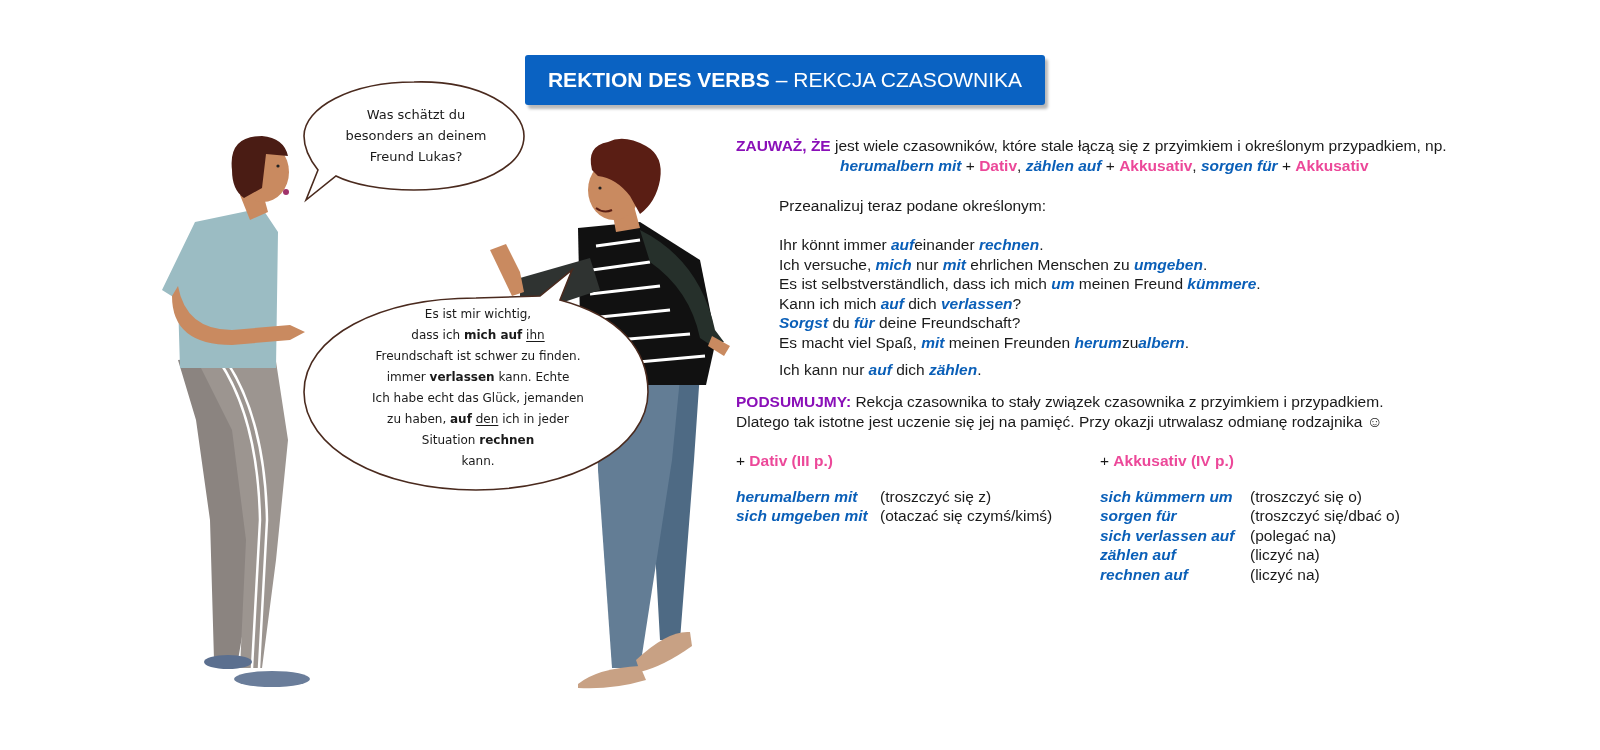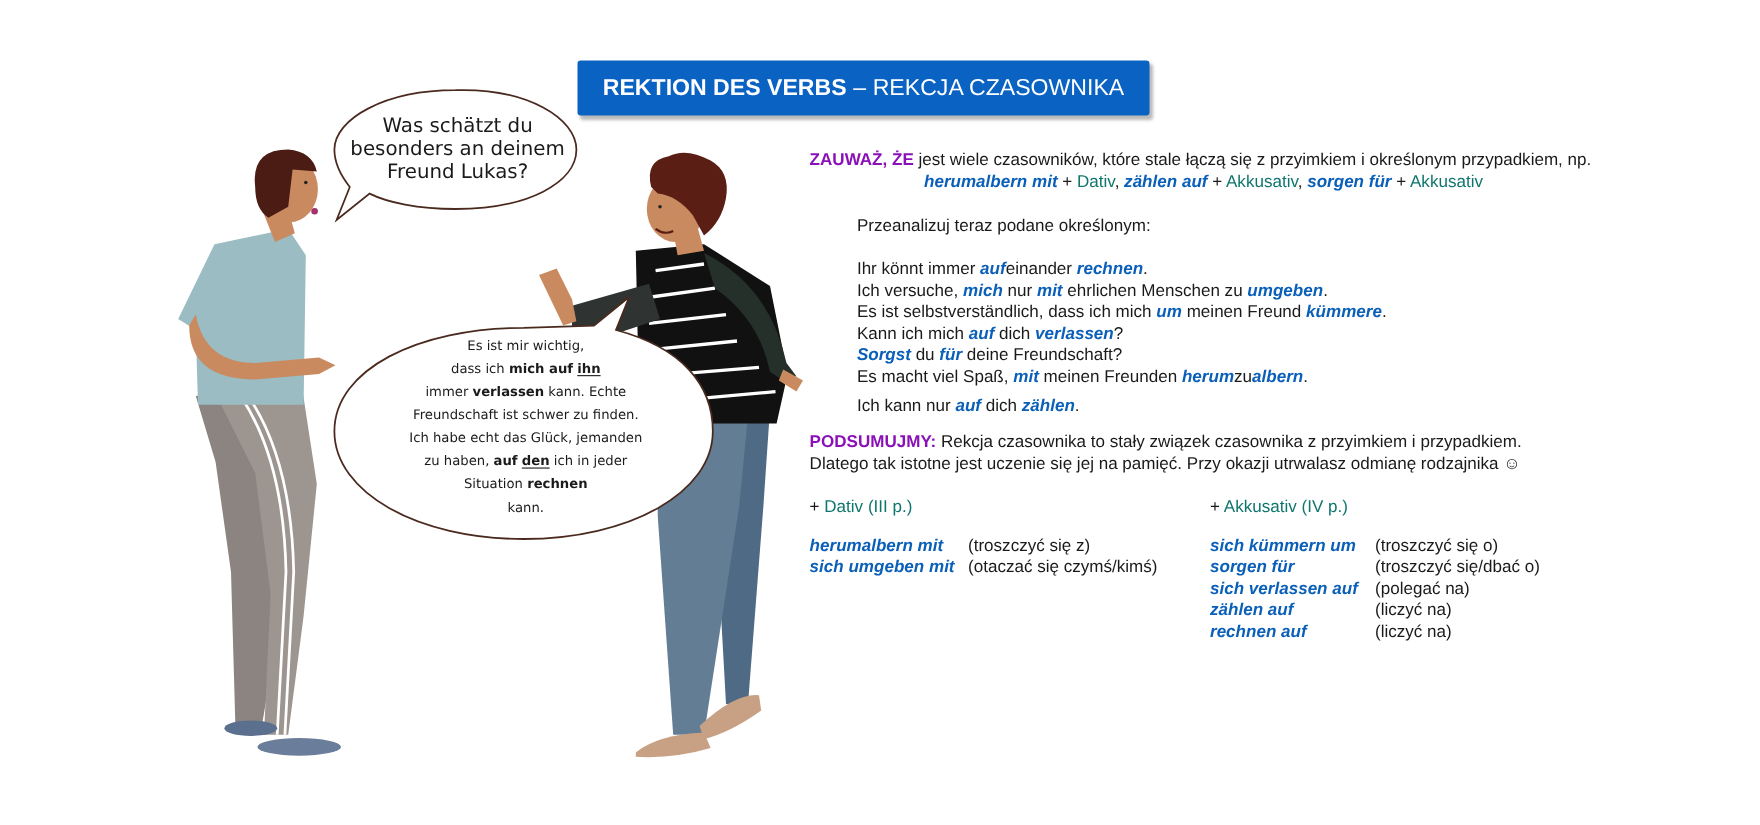--- a/index.html
+++ b/index.html
@@ -9,30 +9,30 @@
                  background: #0a62c2; border-radius: 3px;
                  box-shadow: 3px 4px 3px rgba(0,0,0,0.28);
                  display: flex; align-items: center; justify-content: center;
                  color: #fff; font-family: "Liberation Sans", sans-serif; font-size: 21px; margin-top: 11px; }
     .title-box b { font-weight: bold; margin-right: 6px; }
     .title-box .sep { margin-right: 6px; }
 
     .illus { position: absolute; left: 0; top: 0; width: 760px; height: 750px; }
     .bubble-text { position: absolute; text-align: center; font-family: "DejaVu Sans", sans-serif;
                    color: #1a1a1a; line-height: 21px; }
-    .bubble1 { left: 312px; top: 104px; width: 208px; font-size: 18px; }
+    .bubble1 { left: 312px; top: 104px; width: 208px; font-size: 13px; }
     .bubble2 { left: 318px; top: 304px; width: 320px; font-size: 12px; }
     .bubble-text .l { display: block; }
-    .u { text-decoration: underline; text-underline-offset: 2px; font-weight: bold; }
+    .u { text-decoration: underline; text-underline-offset: 2px; }
 
     .content { position: absolute; left: 736px; top: 137px; width: 840px;
                font-family: "Liberation Sans", sans-serif; font-size: 15.5px; color: #1a1a1a; }
     .purple { color: #8a10b8; font-weight: bold; }
     .blue { color: #0a5fb8; font-weight: bold; font-style: italic; margin-top: 16px; }
-    .bold { font-weight: normal; color: #0f766e; }
+    .bold { font-weight: bold; color: #ec4899; }
     .line { position: absolute; white-space: nowrap; }
     .ex { position: absolute; left: 43px; white-space: nowrap; }
     .col { position: absolute; }
     .row { white-space: nowrap; height: 19.5px; }
     .row .v { display: inline-block; }
     .row .t { display: inline-block; }
   </style>
 </head>
 <body>
 
@@ -108,22 +108,22 @@
 
 <div class="bubble-text bubble1">
   <span class="l">Was schätzt du</span>
   <span class="l">besonders an deinem</span>
   <span class="l">Freund Lukas?</span>
 </div>
 
 <div class="bubble-text bubble2">
   <span class="l">Es ist mir wichtig,</span>
   <span class="l"><span>dass ich </span><b>mich auf</b><span> </span><span class="u">ihn</span></span>
+  <span class="l">Freundschaft ist schwer zu finden.</span>
   <span class="l"><span>immer </span><b>verlassen</b><span> kann. Echte</span></span>
-  <span class="l">Freundschaft ist schwer zu finden.</span>
   <span class="l">Ich habe echt das Glück, jemanden</span>
   <span class="l"><span>zu haben, </span><b>auf</b><span> </span><span class="u">den</span><span> ich in jeder</span></span>
   <span class="l"><span>Situation </span><b>rechnen</b></span>
   <span class="l">kann.</span>
 </div>
 
 <div class="content">
 
   <div class="line" style="left:0; top:0;">
     <span class="purple">ZAUWAŻ, ŻE</span><span> jest wiele czasowników, które stale łączą się z przyimkiem i określonym przypadkiem, np.</span>

